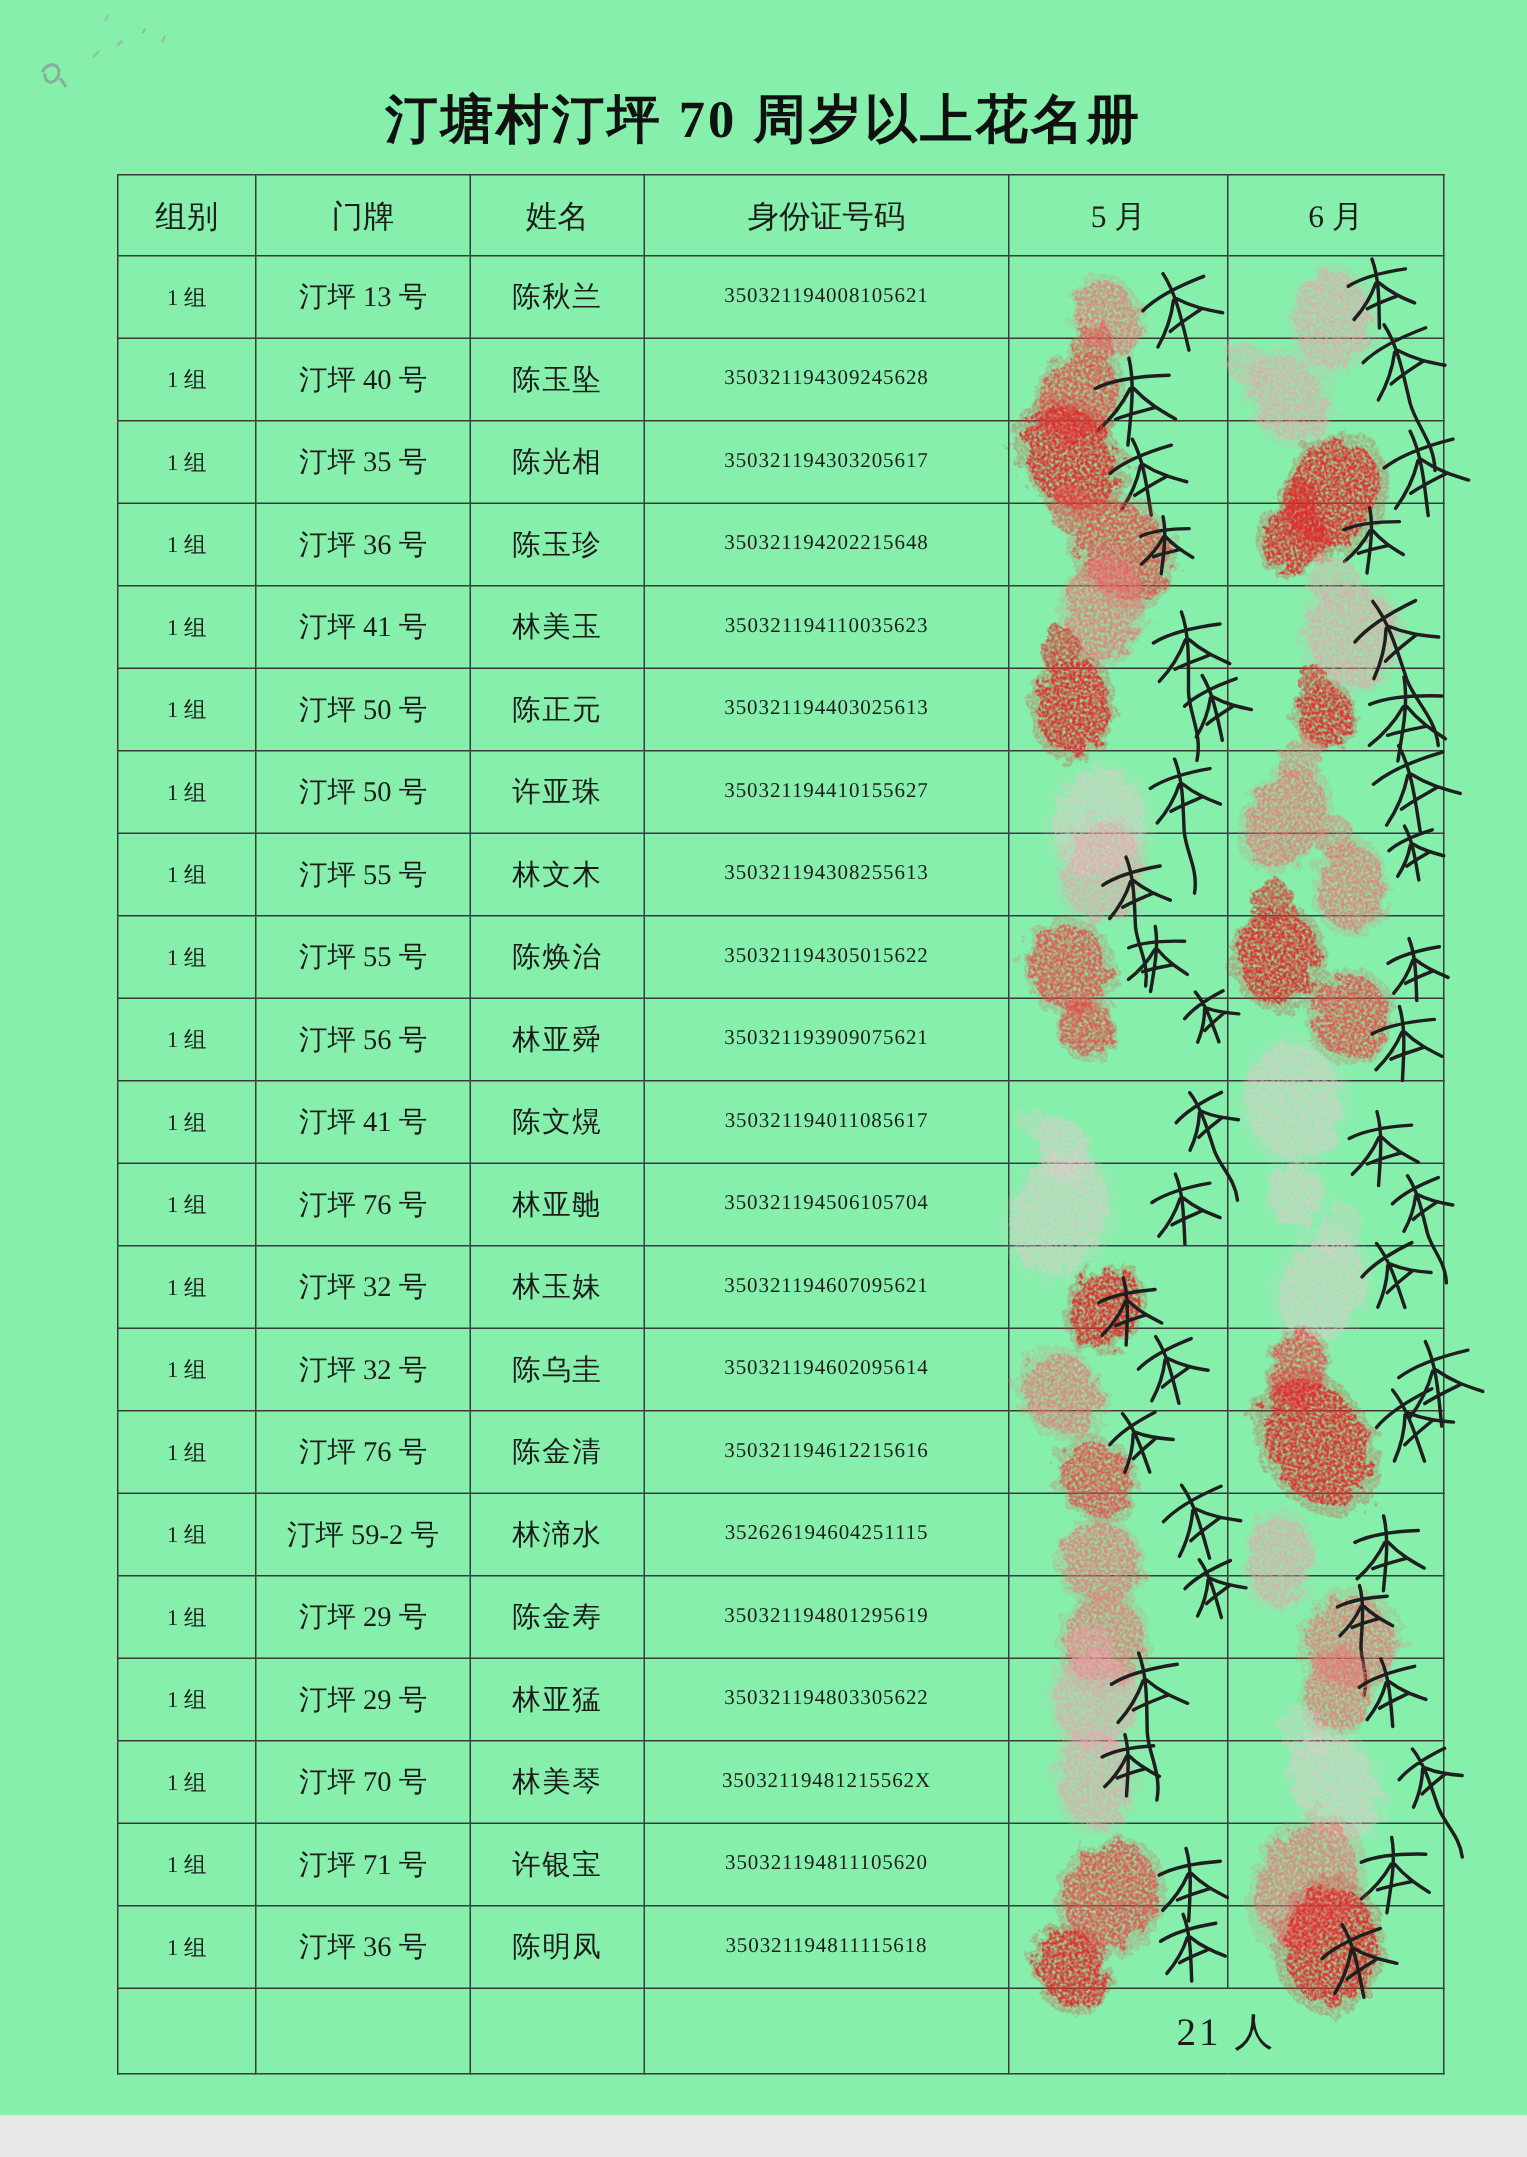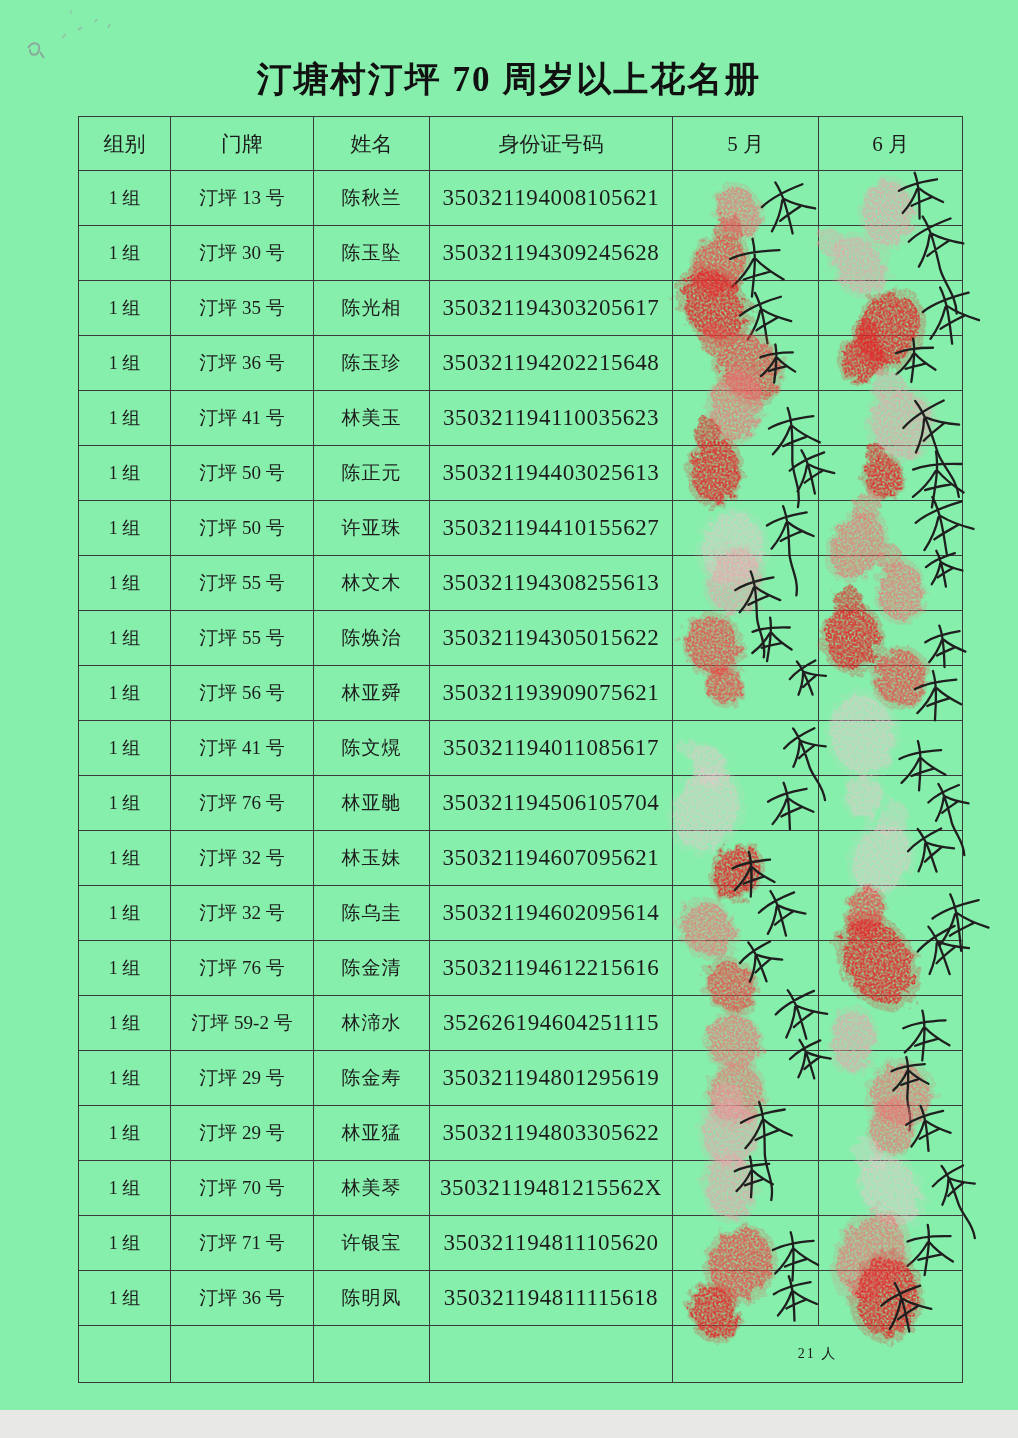--- a/index.html
+++ b/index.html
@@ -37,26 +37,26 @@
     text-align:center;
     vertical-align:middle;
     font-weight:normal;
     overflow:visible;
     white-space:nowrap;
   }
   thead tr{height:54px;}
   tbody tr{height:55px;}
   tfoot tr{height:57px;}
   th{font-size:21px;}
-  td.c-group{font-size:18px;}
+  td.c-group{font-size:15px;}
   td.c-addr{font-size:19px;}
   td.c-name{font-size:19px;letter-spacing:1px;margin-top:28px;}
-  td.c-id{font-size:23px;letter-spacing:0.6px;}
+  td.c-id{font-size:14px;letter-spacing:0.6px;}
   td.c-sign{background:transparent;}
-  td.c-total{font-size:14px;letter-spacing:2px;}
+  td.c-total{font-size:26px;letter-spacing:2px;}
   .marks-overlay{
     position:absolute;
     left:78px;top:116px;
     pointer-events:none;
     overflow:visible;
   }
   .corner-smudges{
     position:absolute;left:0;top:0;
     pointer-events:none;
   }
@@ -98,21 +98,21 @@
           <tr>
             <td class="c-group">1 组</td>
             <td class="c-addr">汀坪 13 号</td>
             <td class="c-name">陈秋兰</td>
             <td class="c-id">350321194008105621</td>
             <td class="c-sign"></td>
             <td class="c-sign"></td>
           </tr>
           <tr>
             <td class="c-group">1 组</td>
-            <td class="c-addr">汀坪 30 号</td>
+            <td class="c-addr">汀坪 40 号</td>
             <td class="c-name">陈玉坠</td>
             <td class="c-id">350321194309245628</td>
             <td class="c-sign"></td>
             <td class="c-sign"></td>
           </tr>
           <tr>
             <td class="c-group">1 组</td>
             <td class="c-addr">汀坪 35 号</td>
             <td class="c-name">陈光相</td>
             <td class="c-id">350321194303205617</td>

